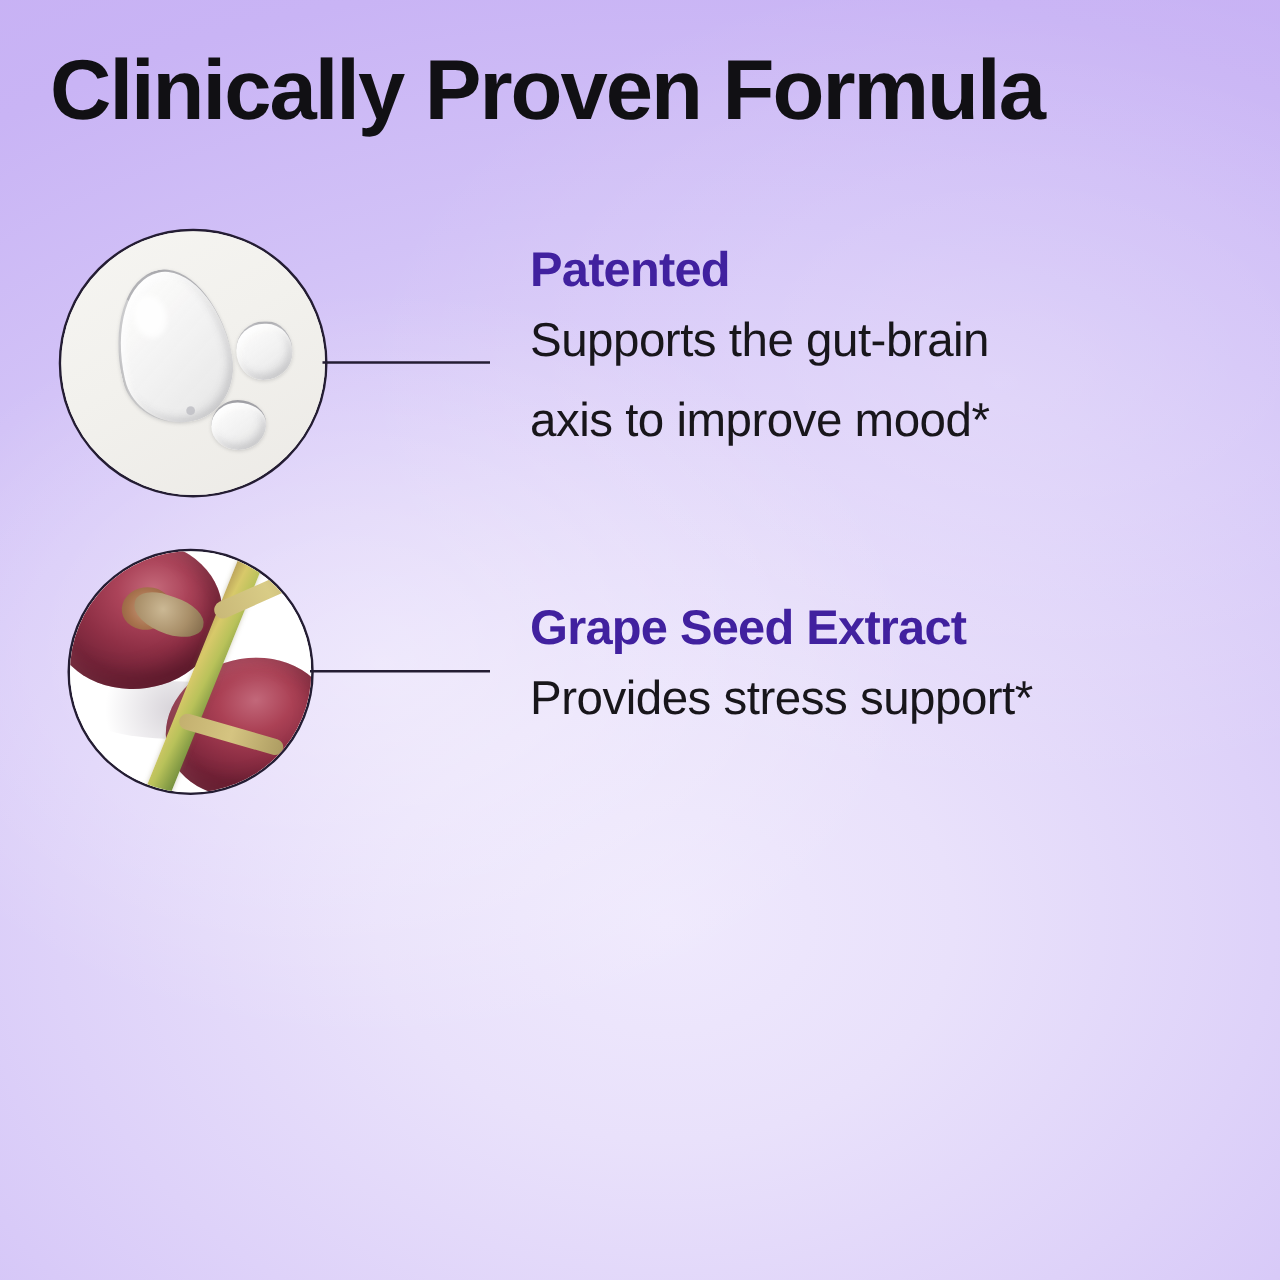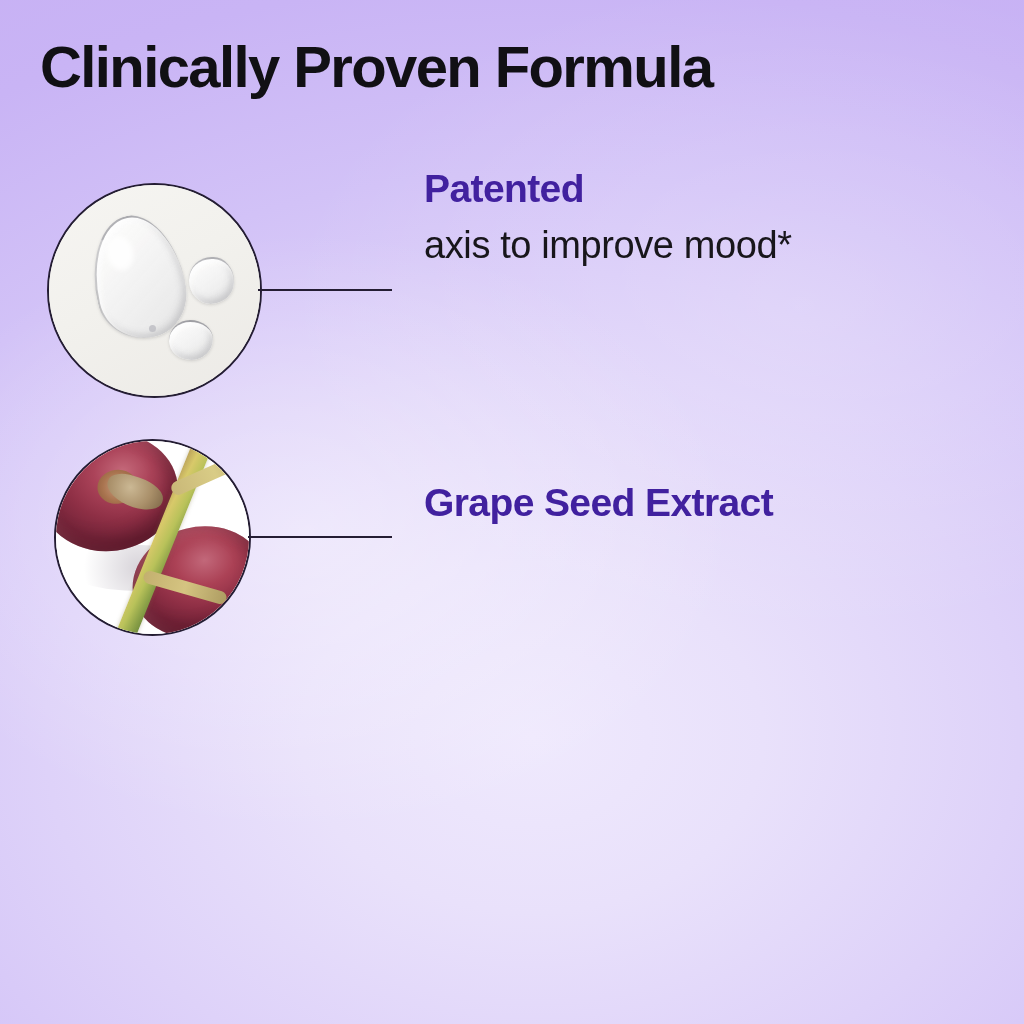--- a/index.html
+++ b/index.html
@@ -17,21 +17,21 @@
   #wash{
     position:absolute;inset:0;pointer-events:none;
     background:
       radial-gradient(60% 42% at 30% 52%, rgba(255,255,255,.40) 0%, rgba(255,255,255,0) 70%),
       radial-gradient(70% 45% at 78% 30%, rgba(255,255,255,.22) 0%, rgba(255,255,255,0) 72%);
   }
 
   
   #title{
     position:absolute;left:40px;top:38px;width:960px;
-    font-size:58px;line-height:1.0;font-weight:700;letter-spacing:-1.6px;
+    font-size:68px;line-height:1.0;font-weight:700;letter-spacing:-1.6px;
     color:#111014;white-space:nowrap;
   }
 
   
   .circle{
     position:absolute;border-radius:50%;overflow:hidden;
     border:2.5px solid #241d33;
     box-sizing:border-box;
   }
   #circle-drop{left:47px;top:183px;width:215px;height:215px;background:#f4f3ef;}
@@ -133,21 +133,21 @@
   
   .block{position:absolute;left:424px;}
   .blk-head{
     font-size:39px;line-height:49px;font-weight:700;letter-spacing:-0.6px;
     color:#41219f;
   }
   .blk-body{
     font-size:38px;line-height:64px;font-weight:400;letter-spacing:-0.4px;
     color:#18161b;
   }
-  #block-1{top:164px;}
+  #block-1{top:192px;}
   #block-2{top:478px;}
   .nowrap{white-space:nowrap;}
 </style>
 </head>
 <body>
 
 <div id="stage">
 
   <div id="wash"></div>
 
@@ -172,20 +172,22 @@
       <div id="grape-branch-2"></div>
       <div id="grape-nub"></div>
     </div>
   </div>
 
   <div class="connector" id="connector-1"></div>
   <div class="connector" id="connector-2"></div>
 
   <div class="block" id="block-1">
     <div class="blk-head nowrap">Patented</div>
+    <div class="blk-body nowrap">Supports the gut-brain</div>
     <div class="blk-body nowrap">axis to improve mood*</div>
   </div>
 
   <div class="block" id="block-2">
     <div class="blk-head nowrap">Grape Seed Extract</div>
+    <div class="blk-body nowrap">Provides stress support*</div>
   </div>
 
 </div>
 
 </body></html>

